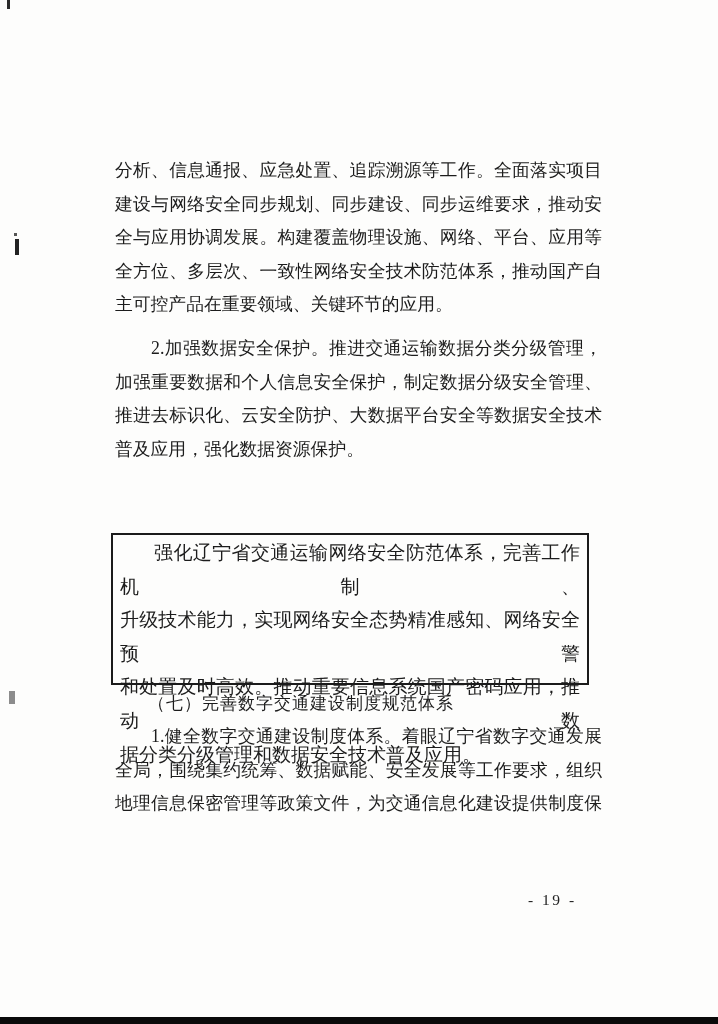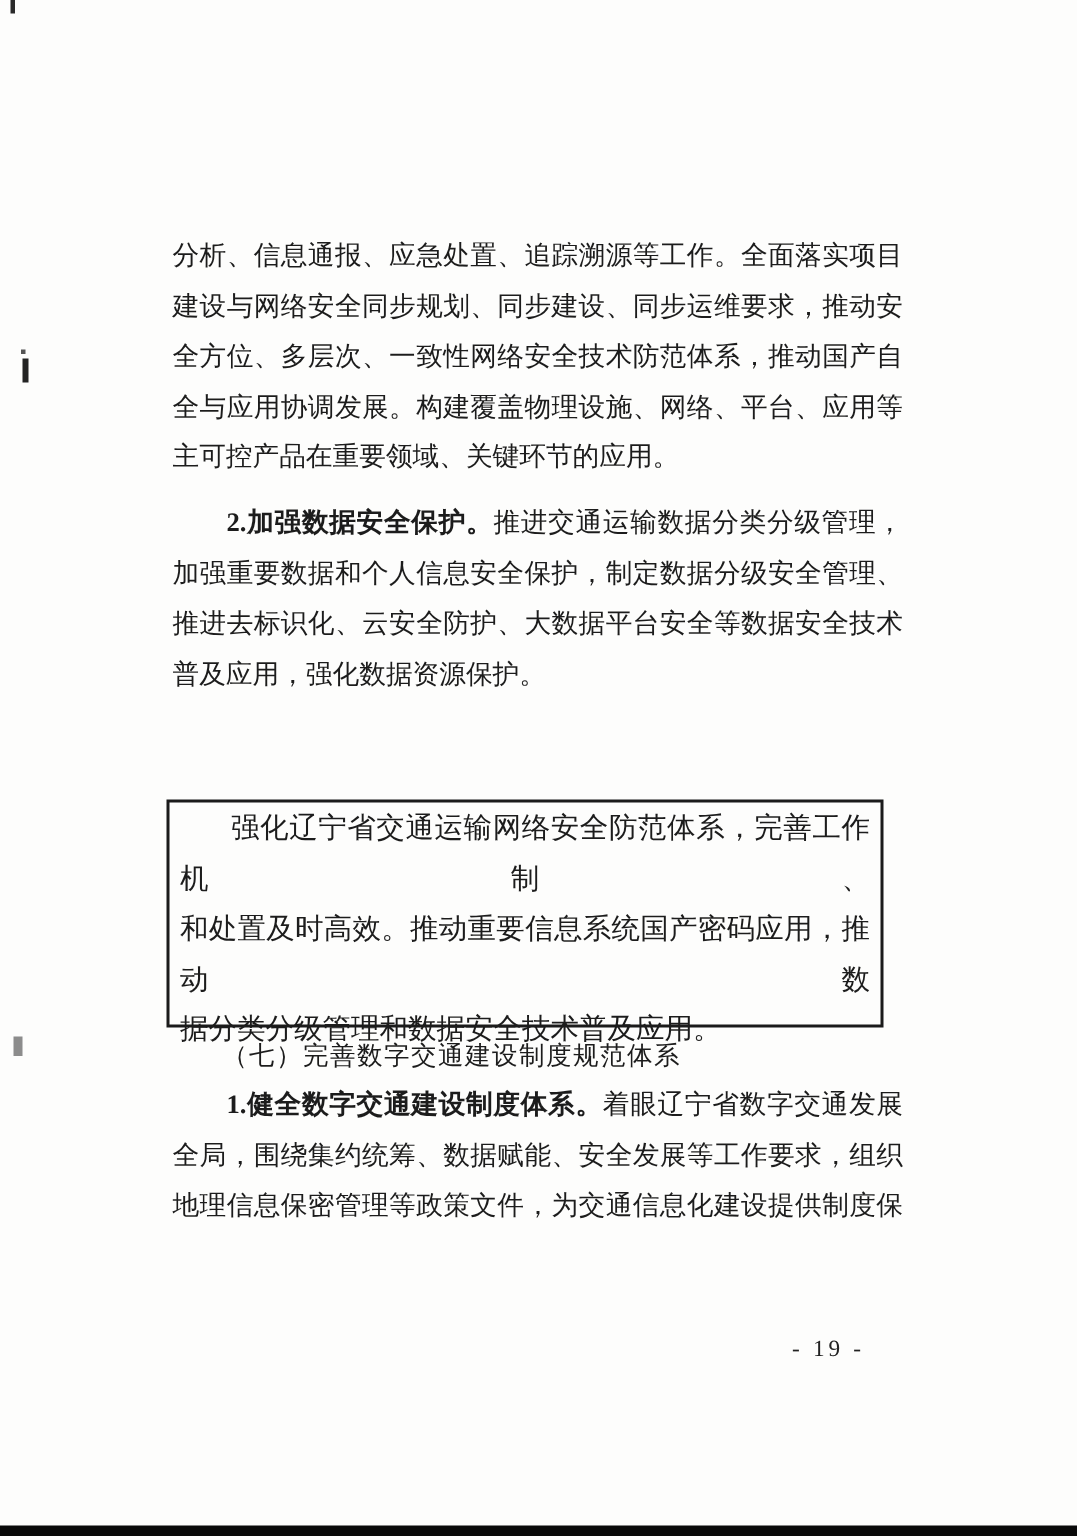--- a/index.html
+++ b/index.html
@@ -12,21 +12,21 @@
     color:#1c1c1c;
     overflow:hidden;
   }
   .tblock{
     position:absolute;left:115px;width:487px;
     font-size:17.8px;line-height:33.6px;
   }
   .jl{text-align:justify;text-align-last:justify;}
   .ll{text-align:left;text-align-last:left;}
   .ind{text-indent:36px;}
-  b{font-weight:bold;}
+  b{font-weight:normal;}
   .box-title{
     position:absolute;left:115px;top:497px;width:487px;
     font-size:17.8px;line-height:33.6px;text-align:center;
   }
   .callout-box{
     position:absolute;left:111px;top:533px;width:478px;height:152px;
     box-sizing:border-box;
     border:2px solid #1b1b1b;
     padding:1px 7px 0 7px;
     font-size:19px;line-height:33.6px;
@@ -58,35 +58,36 @@
 
   <div class="artifact a-top-tick"></div>
   <div class="artifact a-left-dot"></div>
   <div class="artifact a-left-bar"></div>
   <div class="artifact a-left-smudge"></div>
   <div class="artifact a-bottom-band"></div>
 
   <div class="tblock" style="top:154px">
     <div class="jl">分析、信息通报、应急处置、追踪溯源等工作。全面落实项目</div>
     <div class="jl">建设与网络安全同步规划、同步建设、同步运维要求，推动安</div>
+    <div class="jl">全与应用协调发展。构建覆盖物理设施、网络、平台、应用等</div>
     <div class="jl">全方位、多层次、一致性网络安全技术防范体系，推动国产自</div>
-    <div class="jl">全与应用协调发展。构建覆盖物理设施、网络、平台、应用等</div>
     <div class="ll">主可控产品在重要领域、关键环节的应用。</div>
   </div>
 
   <div class="tblock" style="top:332px">
     <div class="jl ind"><b>2.加强数据安全保护。</b><span>推进交通运输数据分类分级管理，</span></div>
     <div class="jl">加强重要数据和个人信息安全保护，制定数据分级安全管理、</div>
     <div class="jl">推进去标识化、云安全防护、大数据平台安全等数据安全技术</div>
     <div class="ll">普及应用，强化数据资源保护。</div>
   </div>
 
 
   <div class="callout-box">
     <div class="jl ind">强化辽宁省交通运输网络安全防范体系，完善工作机制、</div>
+    <div class="jl">升级技术能力，实现网络安全态势精准感知、网络安全预警</div>
     <div class="jl">和处置及时高效。推动重要信息系统国产密码应用，推动数</div>
     <div class="ll">据分类分级管理和数据安全技术普及应用。</div>
   </div>
 
   <div class="sec-heading">（七）完善数字交通建设制度规范体系</div>
 
   <div class="tblock" style="top:720px">
     <div class="jl ind"><b>1.健全数字交通建设制度体系。</b><span>着眼辽宁省数字交通发展</span></div>
     <div class="jl">全局，围绕集约统筹、数据赋能、安全发展等工作要求，组织</div>
     <div class="jl">地理信息保密管理等政策文件，为交通信息化建设提供制度保</div>

